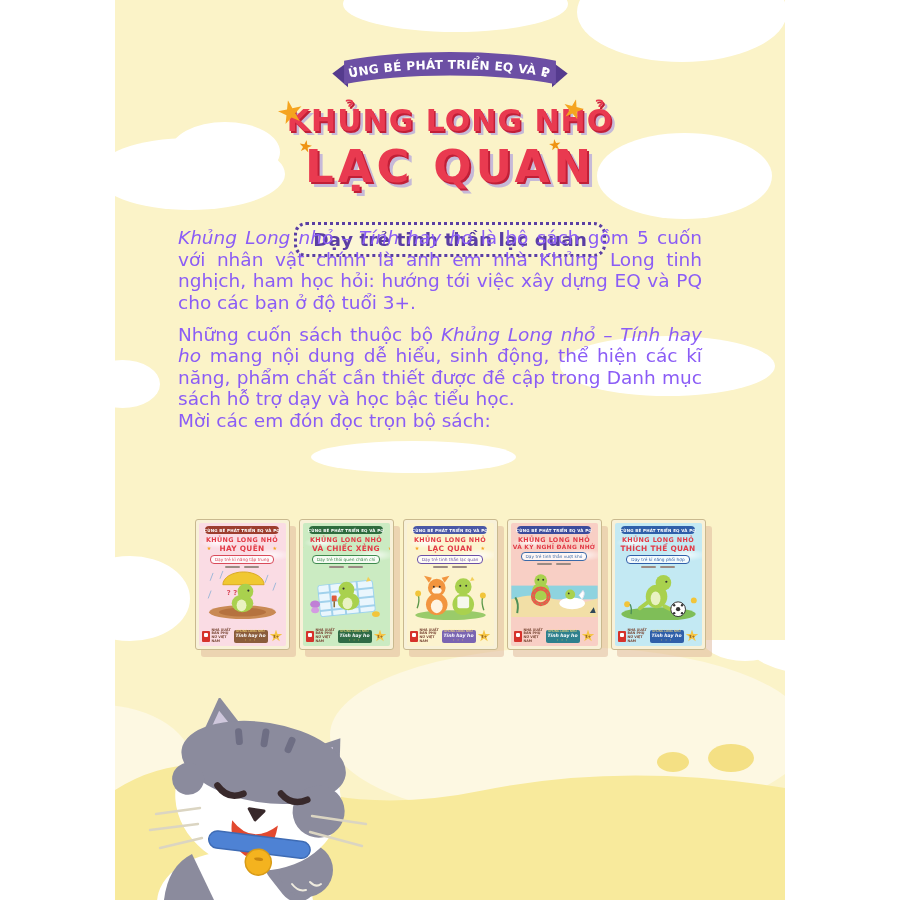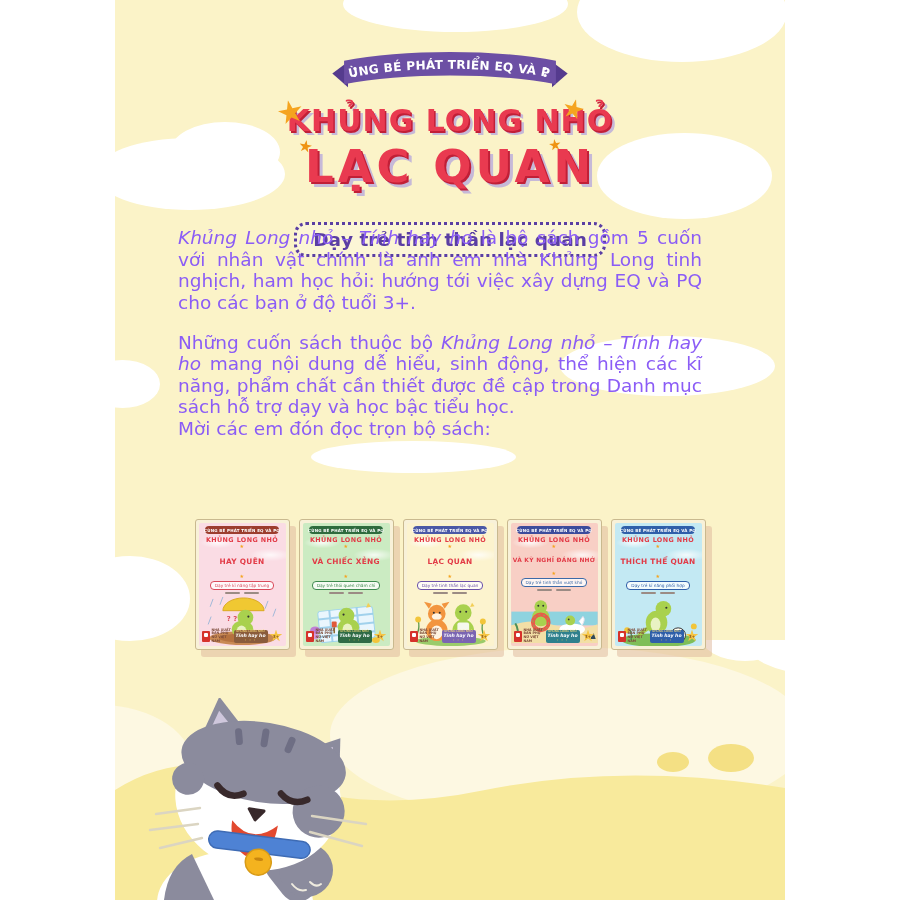--- a/index.html
+++ b/index.html
@@ -18,37 +18,37 @@
   .title2{margin:2px 0 0;font-size:45px;font-weight:800;letter-spacing:4px;color:#E93A50;
           text-shadow:2px 2px 0 #C11F37,5px 5px 0 #C6B9D8;}
   .tagline{display:inline-block;margin-top:10px;padding:4px 16px;border:3px dotted #5A3EA3;
            border-radius:12px;color:#5A3EA3;font-size:18.5px;font-weight:bold;background:rgba(255,255,255,.25);}
   .star{position:absolute;z-index:5;clip-path:polygon(50% 0%,61% 35%,98% 35%,68% 57%,79% 91%,50% 70%,21% 91%,32% 57%,2% 35%,39% 35%);}
 
   
   .intro{position:absolute;left:63px;top:227px;width:524px;z-index:4;color:#8b5cf6;
          font-size:18.5px;line-height:1.17;text-align:justify;font-weight:500;}
   .intro p{margin:0;}
-  .intro .gap{margin-top:18px;}
+  .intro .gap{margin-top:10px;}
   .invite{margin-top:26px;text-align:left;font-weight:500;}
   .it{font-style:italic;}
 
   
   .books{position:absolute;top:519px;left:0;width:100%;display:flex;justify-content:center;gap:9px;z-index:5;}
   .book{width:95px;height:131px;background:#F8F1D8;border:1px solid #C9B98F;border-radius:3px;
         padding:3px;box-sizing:border-box;box-shadow:6px 7px 0 rgba(221,182,153,.5);}
   .bk-in{position:relative;width:100%;height:100%;border-radius:2px;overflow:hidden;
          display:flex;flex-direction:column;align-items:center;
          background-image:radial-gradient(ellipse 26px 8px at 22% 16%,rgba(255,255,255,.85),transparent 70%),
                           radial-gradient(ellipse 30px 9px at 82% 26%,rgba(255,255,255,.8),transparent 70%);}
   .bk-banner{margin-top:3px;width:74px;height:8px;border-radius:4px;display:flex;align-items:center;justify-content:center;}
   .bk-banner span{font-size:4px;font-weight:bold;color:#fff;letter-spacing:.2px;white-space:nowrap;}
   .bk-series{margin-top:2px;font-size:6.4px;font-weight:800;color:#E23B47;letter-spacing:.4px;white-space:nowrap;}
   .bk-title{margin-top:0;font-size:7.4px;font-weight:800;color:#E23B47;letter-spacing:.3px;white-space:nowrap;
-            display:flex;align-items:center;gap:8px;flex-direction:column;}
+            display:flex;align-items:center;gap:8px;}
   .bk-title.small-title{font-size:5.9px;}
   .mini-star{color:#F5A41F;font-size:5px;line-height:1;}
   .bk-pill{margin-top:2px;font-size:4.3px;border:1px solid currentColor;border-radius:4px;
            padding:1px 4px;background:rgba(255,255,255,.8);white-space:nowrap;}
   .bk-authors{margin-top:2px;display:flex;gap:4px;}
   .bk-authors i{display:block;width:15px;height:1.6px;background:#9b8b84;border-radius:1px;}
   .bk-art{margin-top:1px;}
   .bk-bottom{position:absolute;left:3px;right:3px;bottom:3px;height:14px;display:flex;align-items:center;gap:2px;}
   .bk-logo{width:8px;height:11px;background:#D6322B;border-radius:1px;position:relative;flex:0 0 auto;}
   .bk-logo:before{content:"";position:absolute;left:2px;top:2px;width:4px;height:4px;background:#fff;border-radius:1px;}

